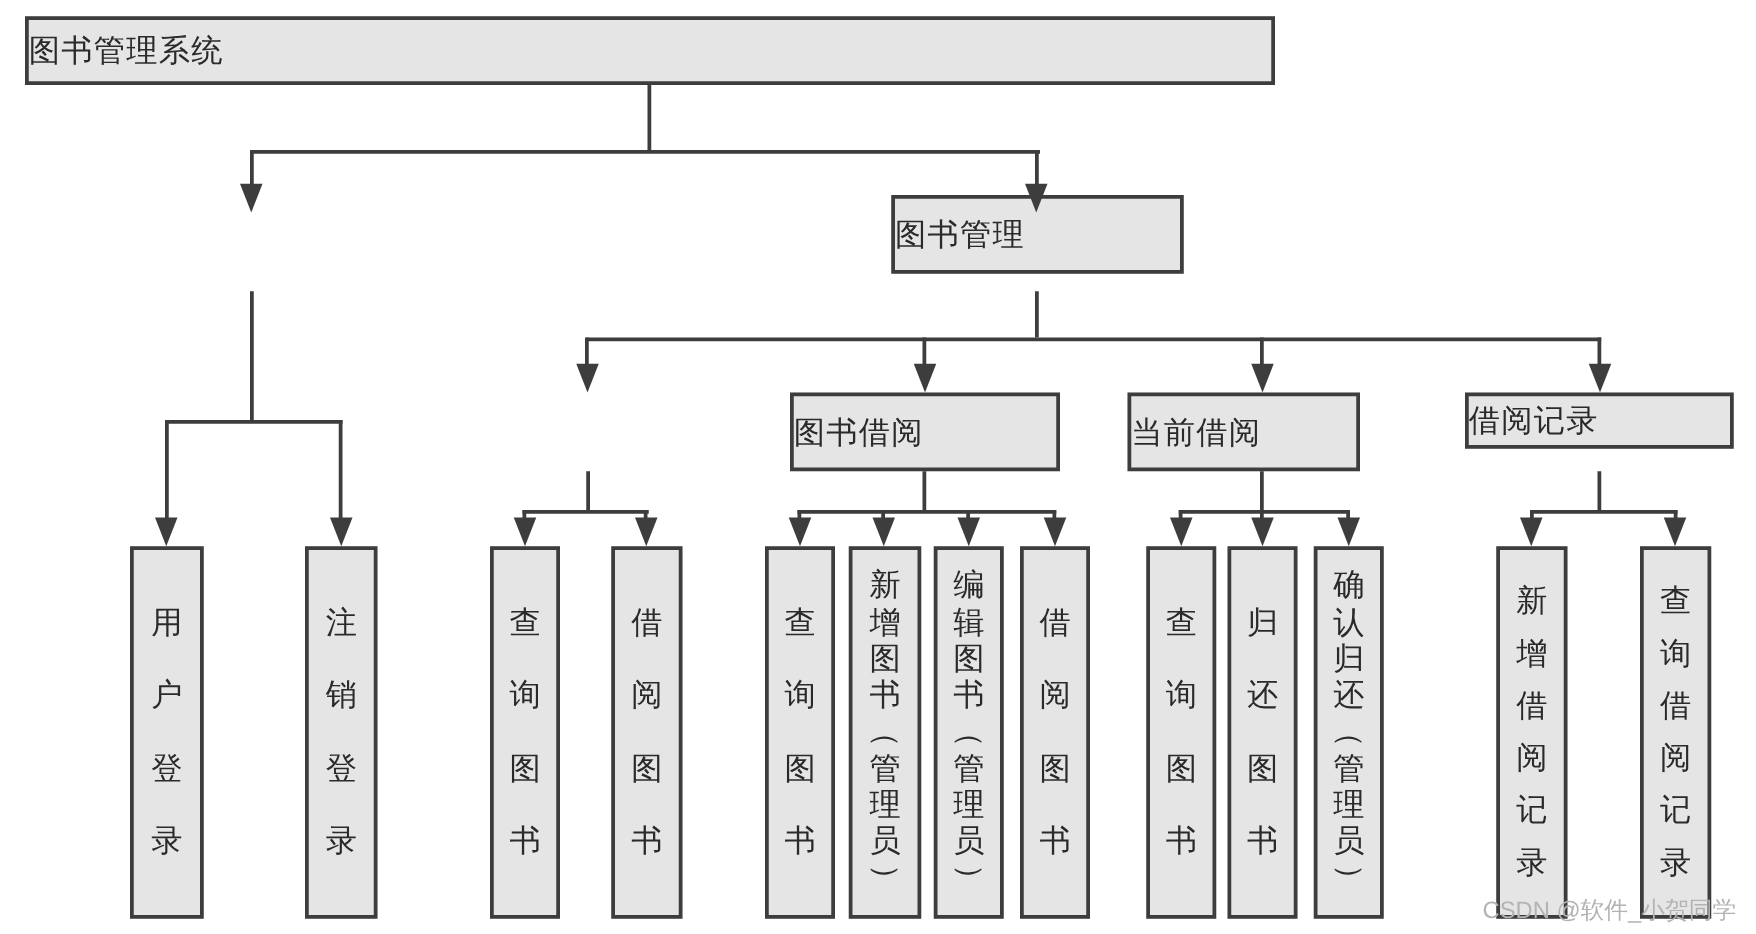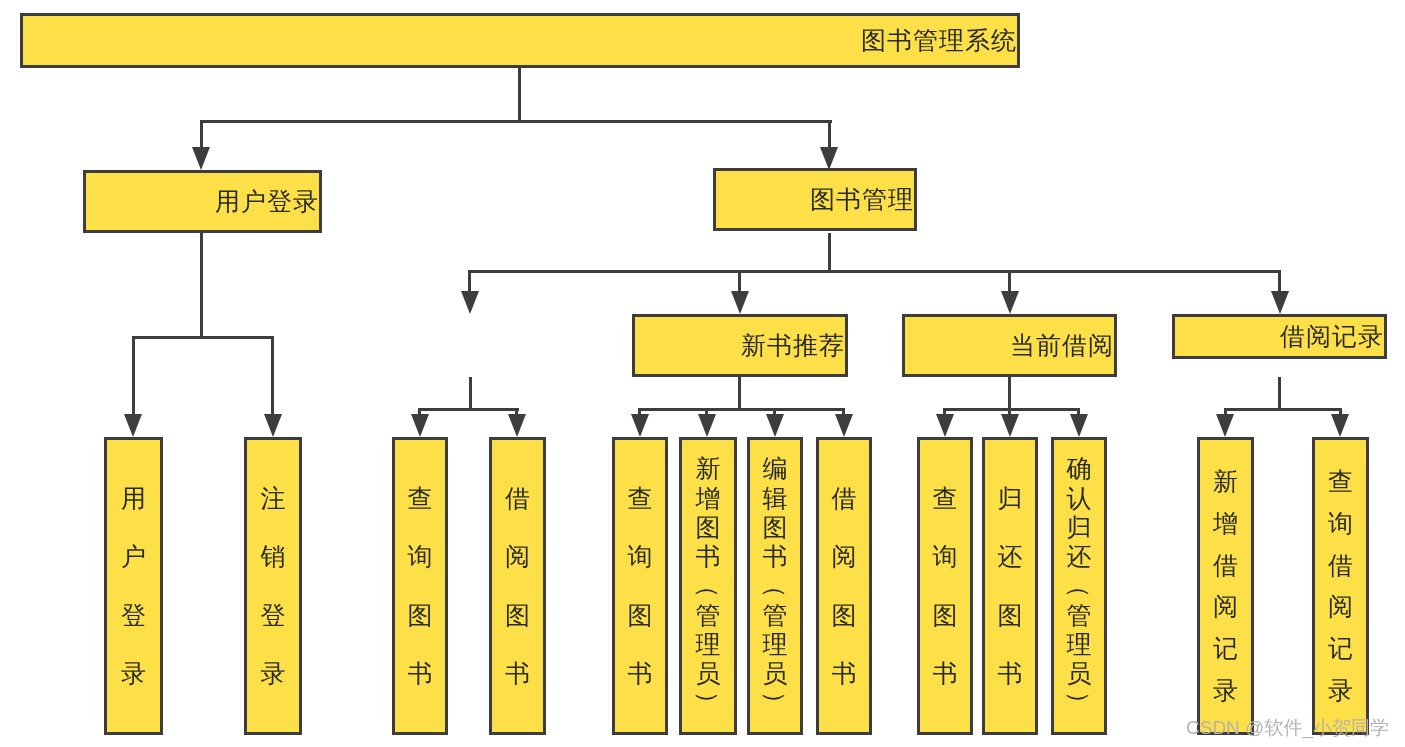--- a/index.html
+++ b/index.html
@@ -2,22 +2,22 @@
 <html><head>
 <meta charset="utf-8">
 <style>
   html,body{margin:0;padding:0;background:#ffffff;}
   .stage{
     position:relative;width:1405px;height:747px;background:#ffffff;
     font-family:"Liberation Sans","DejaVu Sans",sans-serif;
     color:#262626;overflow:hidden;
   }
   .node{
-    position:absolute;background:#fde047;border:3px solid #3d3d3d;
-    box-sizing:border-box;display:flex;align-items:center;justify-content:flex-end;
+    position:absolute;background:#e5e5e5;border:3px solid #3d3d3d;
+    box-sizing:border-box;display:flex;align-items:center;justify-content:flex-start;
   }
   .hlabel{font-size:25px;letter-spacing:1px;white-space:nowrap;color:#2a2a2a;}
   .leaf{padding:0;}
   .vlabel{
     display:flex;flex-direction:column;justify-content:space-evenly;align-items:center;
     width:100%;height:100%;box-sizing:border-box;padding:12px 0;
     font-size:25px;color:#2a2a2a;
   }
   .vchar{line-height:1;display:block;}
   .vchar.rot{transform:rotate(90deg);}
@@ -34,31 +34,28 @@
 </style>
 </head>
 <body>
 
 <div class="stage">
 
   <div class="node" style="left:20px;top:13px;width:1000px;height:55px">
     <span class="hlabel">图书管理系统</span>
   </div>
 
-  <div class="node" style="left:83px;top:170px;width:239px;height:63px">
-    <span class="hlabel">用户登录</span>
-  </div>
-  <div class="node" style="left:713px;top:168px;width:204px;height:63px">
+  <div class="node" style="left:713px;top:156px;width:234px;height:63px">
     <span class="hlabel">图书管理</span>
   </div>
 
   <div class="node" style="left:632px;top:314px;width:216px;height:63px">
-    <span class="hlabel">新书推荐</span>
-  </div>
-  <div class="node" style="left:902px;top:314px;width:215px;height:63px">
+    <span class="hlabel">图书借阅</span>
+  </div>
+  <div class="node" style="left:902px;top:314px;width:186px;height:63px">
     <span class="hlabel">当前借阅</span>
   </div>
   <div class="node" style="left:1172px;top:314px;width:215px;height:45px">
     <span class="hlabel">借阅记录</span>
   </div>
 
   <div class="node leaf" style="left:104px;top:437px;width:59px;height:298px">
     <div class="vlabel">
         <span class="vchar">用</span>
         <span class="vchar">户</span>

